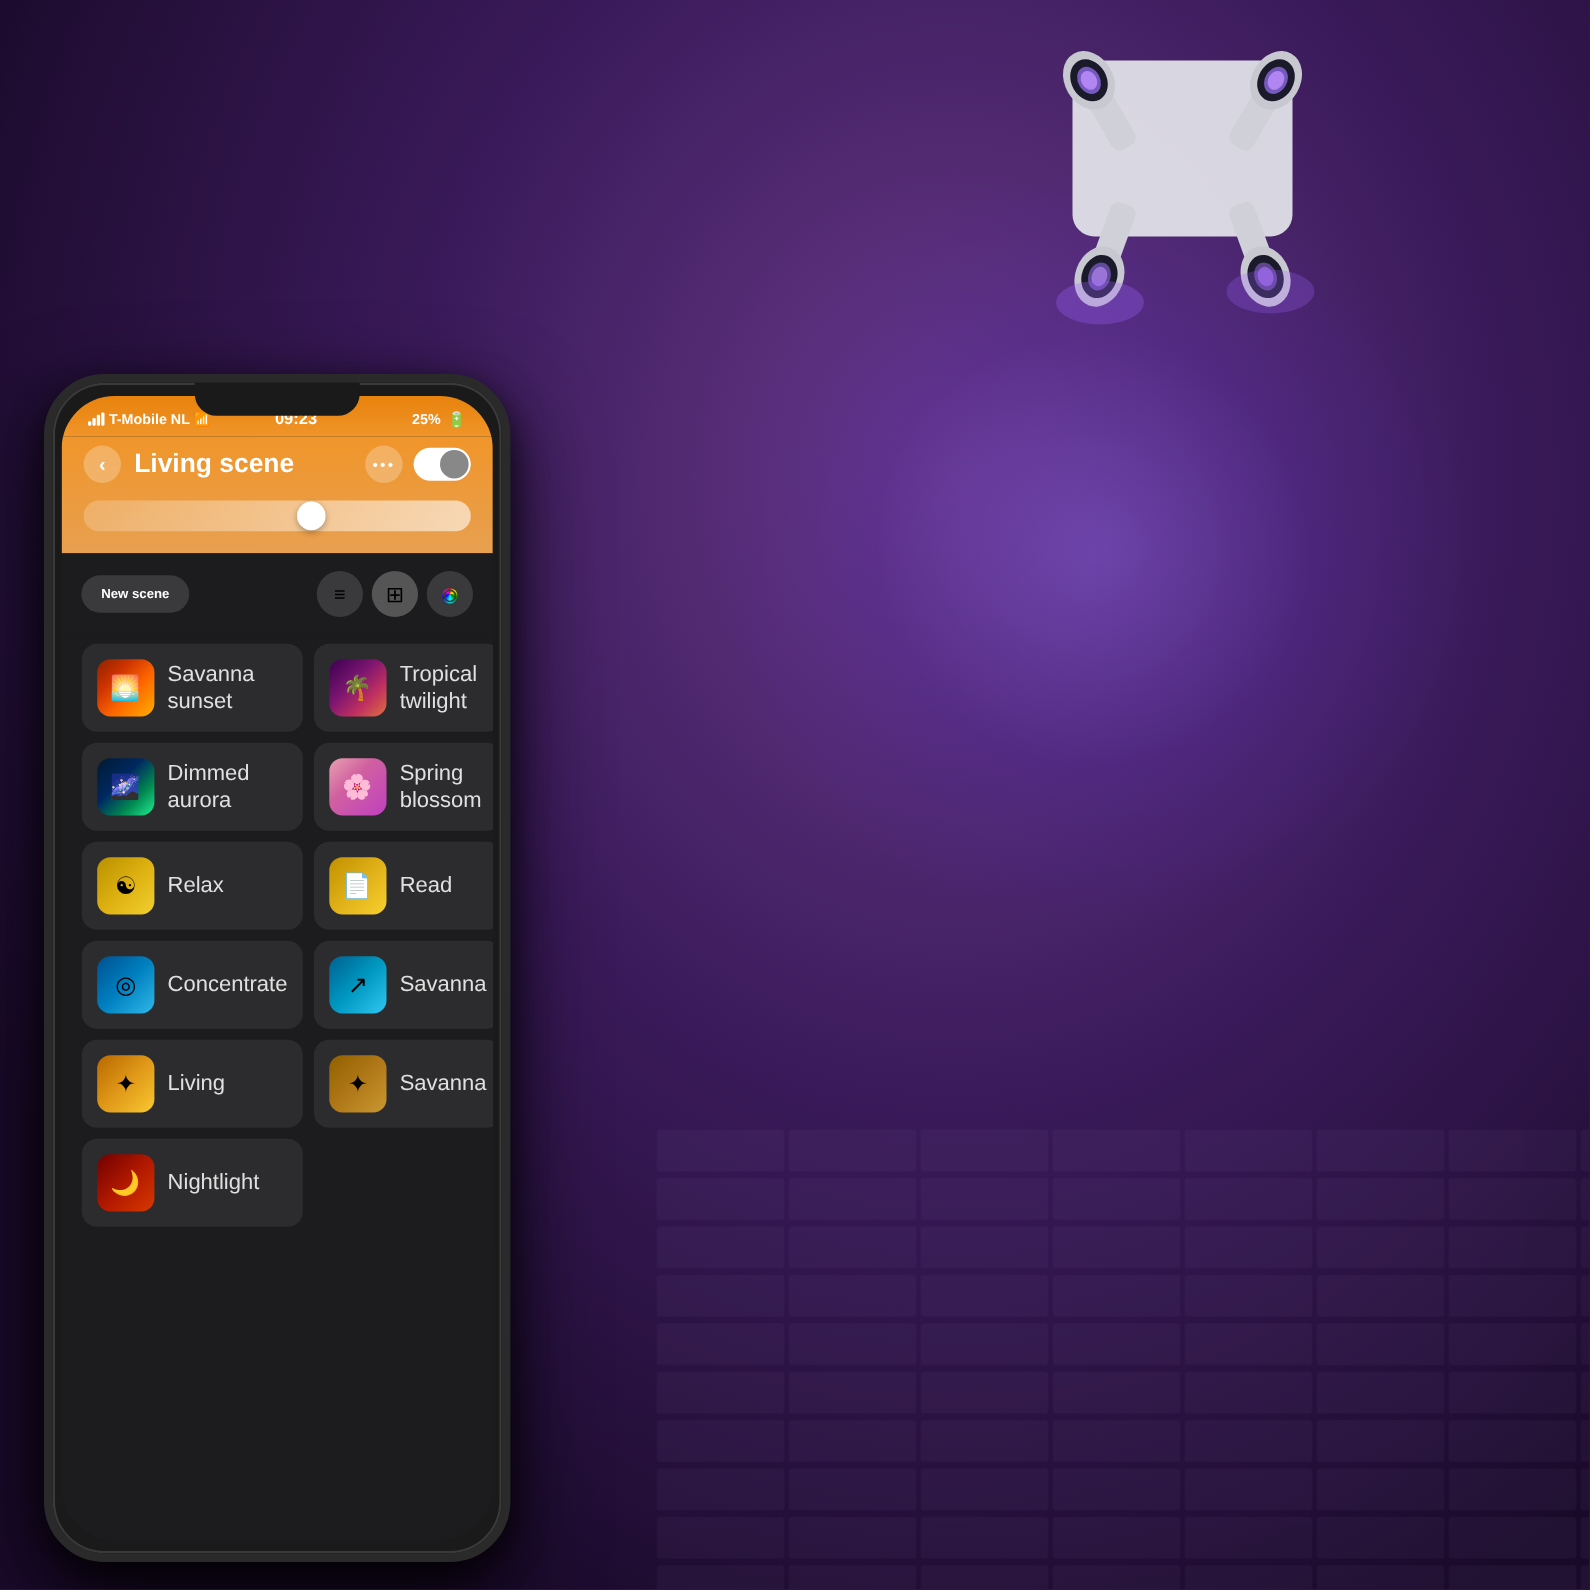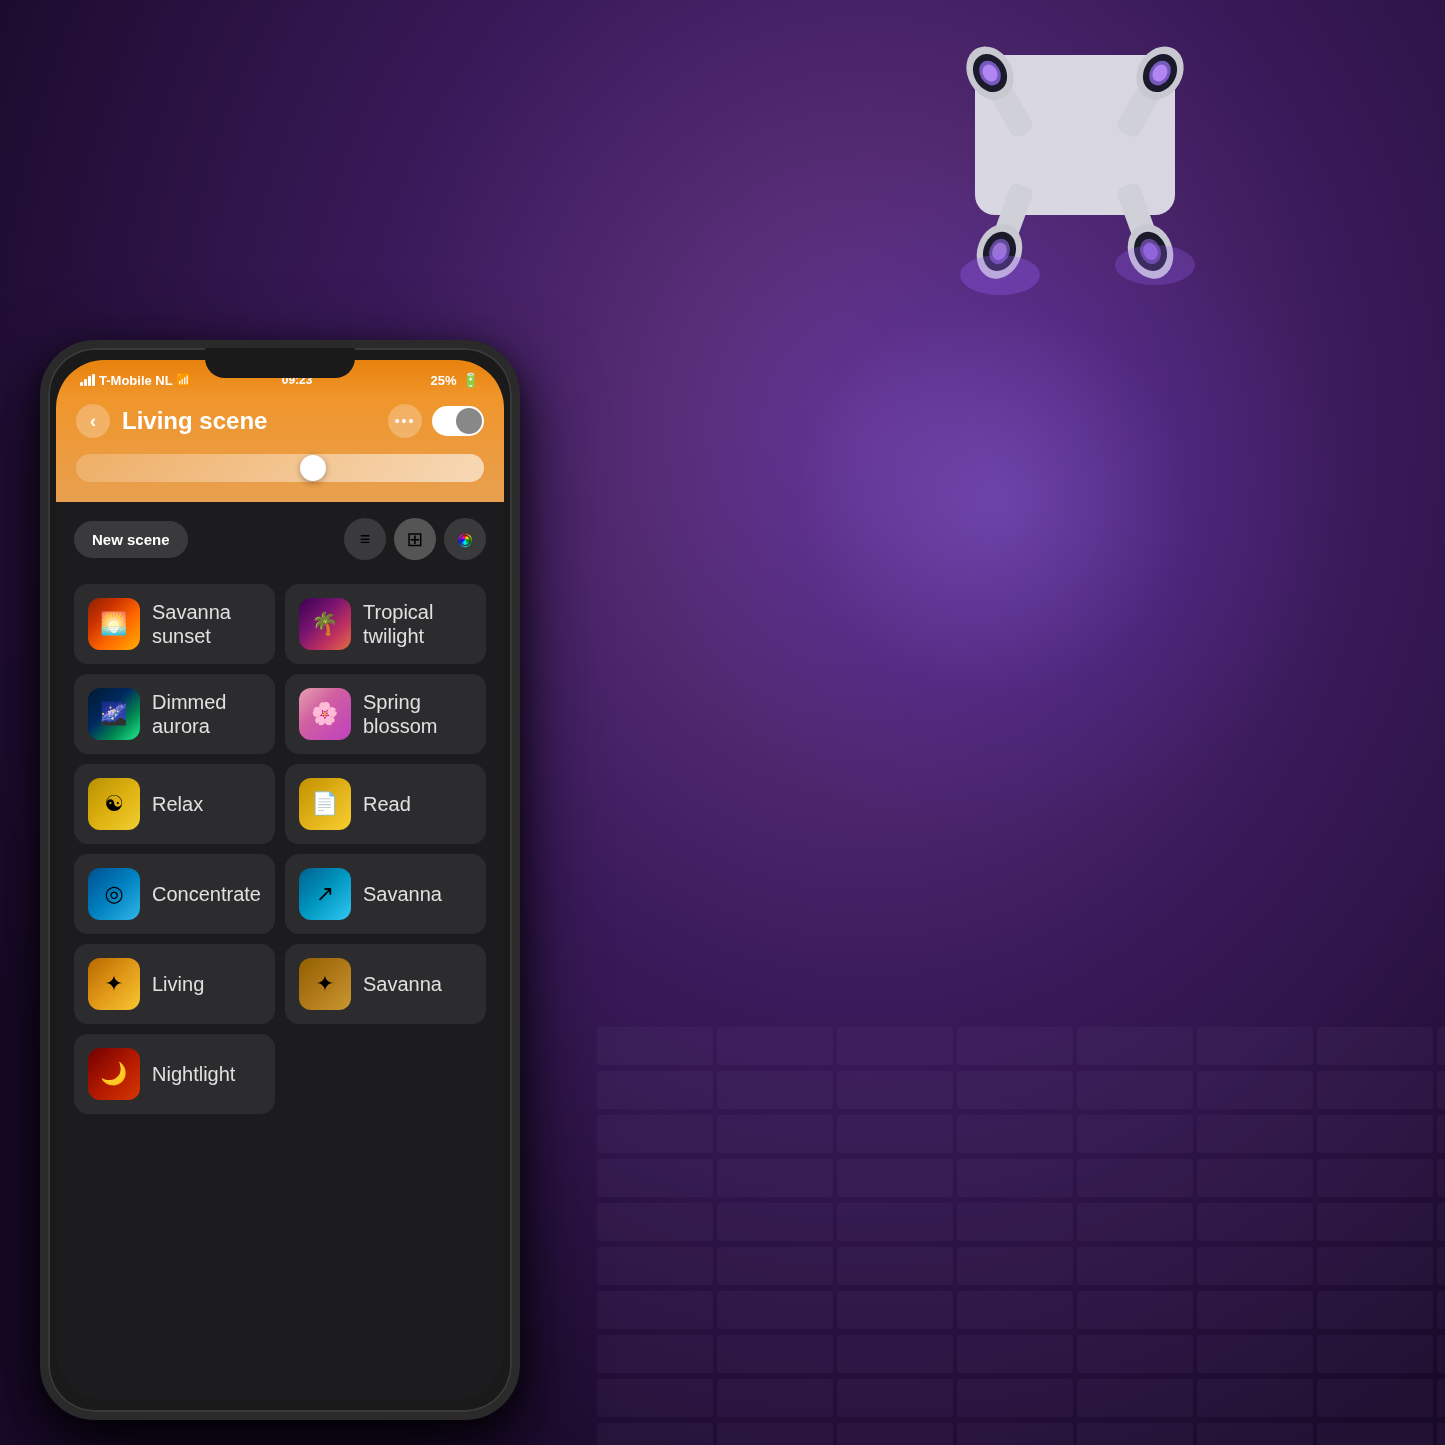--- a/index.html
+++ b/index.html
@@ -28,21 +28,21 @@
       height: 700px;
       background: radial-gradient(ellipse, rgba(120,80,200,0.6) 0%, rgba(80,40,160,0.3) 40%, transparent 70%);
       border-radius: 50%;
     }
 
     
     .phone-wrapper {
       position: absolute;
       left: 40px;
       top: 340px;
-      width: 480px;
+      width: 424px;
       height: 1080px;
       z-index: 10;
     }
 
     .phone-frame {
       position: absolute;
       inset: 0;
       background: #1a1a1a;
       border-radius: 55px;
       border: 8px solid #2a2a2a;
@@ -190,21 +190,21 @@
       align-items: center;
       justify-content: space-between;
     }
 
     .new-scene-btn {
       background: #3a3a3c;
       color: white;
       border: none;
       padding: 10px 18px;
       border-radius: 20px;
-      font-size: 15px;
+      font-size: 12px;
       font-weight: 600;
       cursor: pointer;
     }
 
     .view-buttons {
       display: flex;
       gap: 8px;
     }
 
     .view-btn {
@@ -396,21 +396,21 @@
           <div class="status-left">
             <div class="signal-bars">
               <div class="bar" style="height:4px"></div>
               <div class="bar" style="height:7px"></div>
               <div class="bar" style="height:10px"></div>
               <div class="bar" style="height:12px"></div>
             </div>
             <span>T-Mobile NL</span>
             <span class="wifi-icon">📶</span>
           </div>
-          <span style="font-size:12px; font-weight:700;">09:23</span>
+          <span style="font-size:15px; font-weight:700;">09:23</span>
           <div class="status-right">
             <span>25%</span>
             <div class="battery-icon">
               <span style="font-size:14px;">🔋</span>
             </div>
           </div>
         </div>
 
         <div class="header">
           <div class="header-row">

